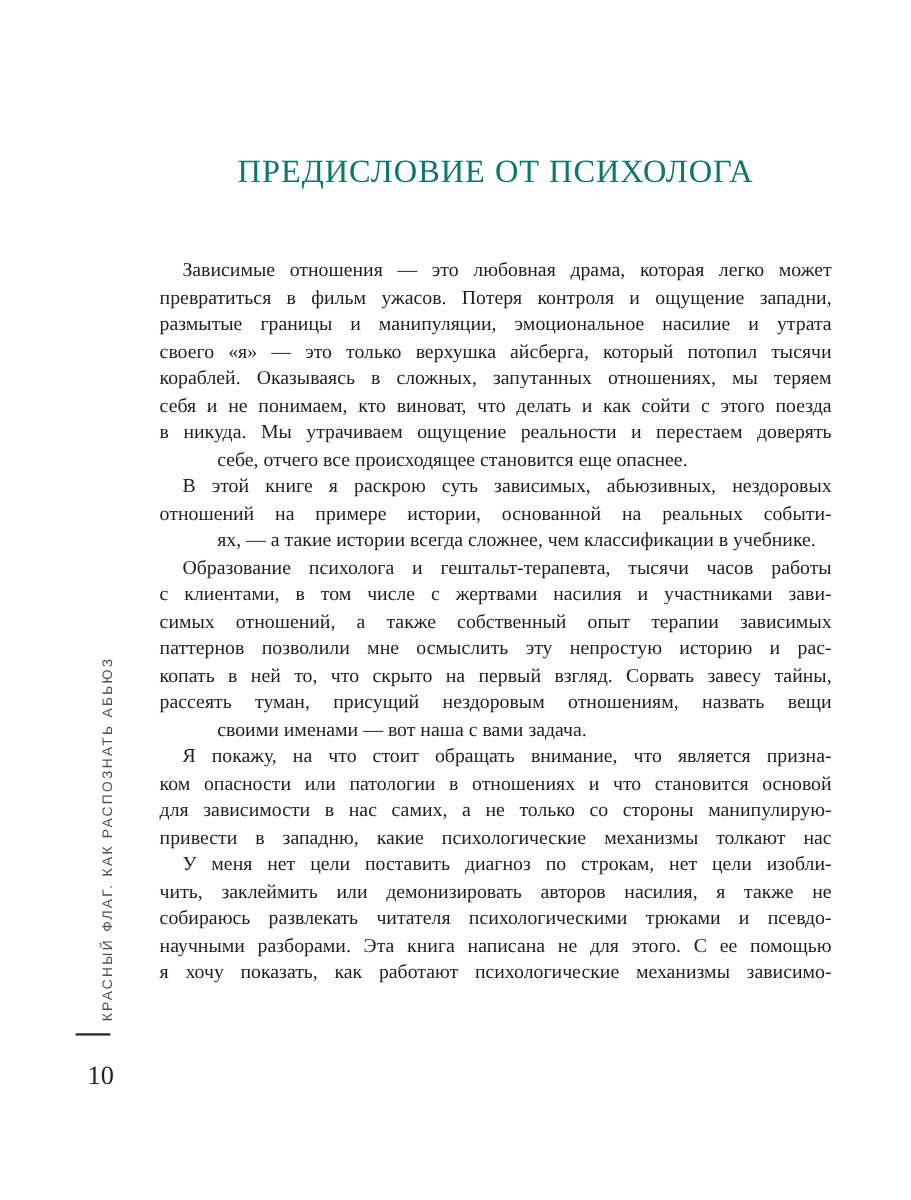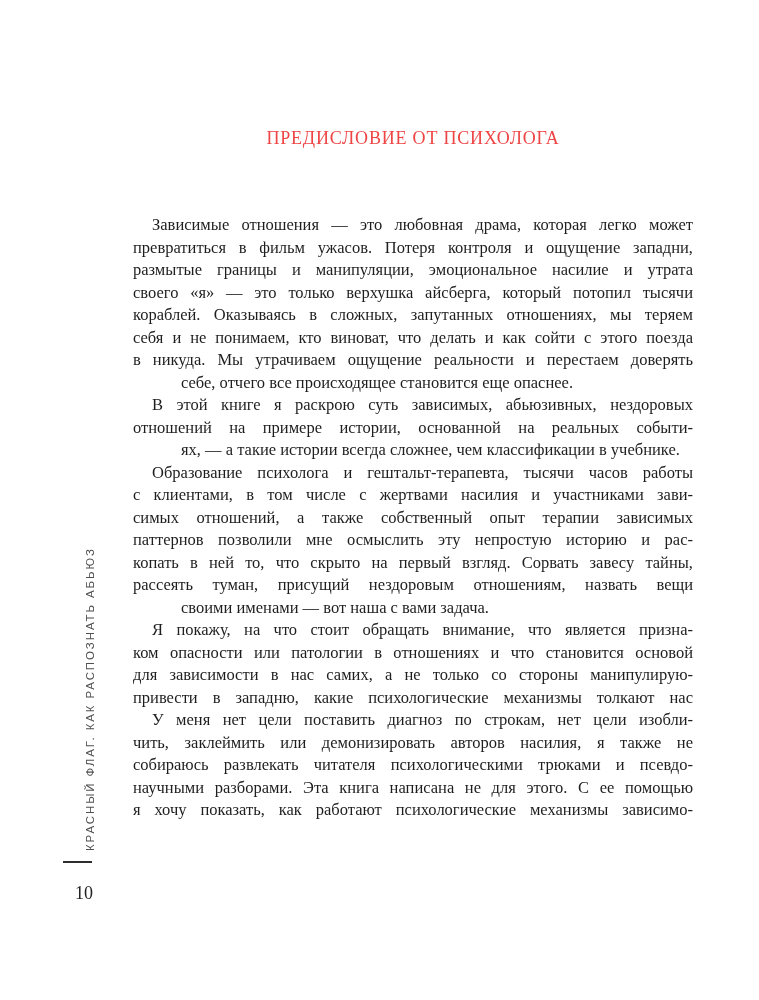--- a/index.html
+++ b/index.html
@@ -10,23 +10,23 @@
     overflow: hidden;
     font-family: "Liberation Serif", "DejaVu Serif", serif;
   }
   .chapter-title {
     position: absolute;
     left: 133px; top: 128px; width: 560px;
     margin: 0;
     text-align: center;
     font-family: "Liberation Serif", "DejaVu Serif", serif;
     font-weight: 400;
-    font-size: 18px;
+    font-size: 27px;
     letter-spacing: 0.8px;
-    color: #ef4444;
+    color: #0f766e;
   }
   .body-text {
     position: absolute;
     left: 133px; top: 214px; width: 560px;
     font-size: 16.5px;
     line-height: 22.5px;
     color: #1e1e1e;
   }
   .paragraph { margin: 0; }
   .line {
@@ -50,21 +50,21 @@
     position: absolute;
     left: 63px; top: 861px;
     width: 29px; height: 2px;
     background: #2e2e2e;
   }
   .page-number {
     position: absolute;
     left: 68px; top: 883px; width: 32px;
     text-align: center;
     font-family: "Liberation Serif", "DejaVu Serif", serif;
-    font-size: 18px;
+    font-size: 22px;
     color: #222222;
   }
 </style>
 </head>
 <body>
 
 <h1 class="chapter-title">ПРЕДИСЛОВИЕ ОТ ПСИХОЛОГА</h1>
 
 <div class="body-text" id="body-text">
     <div class="paragraph">

